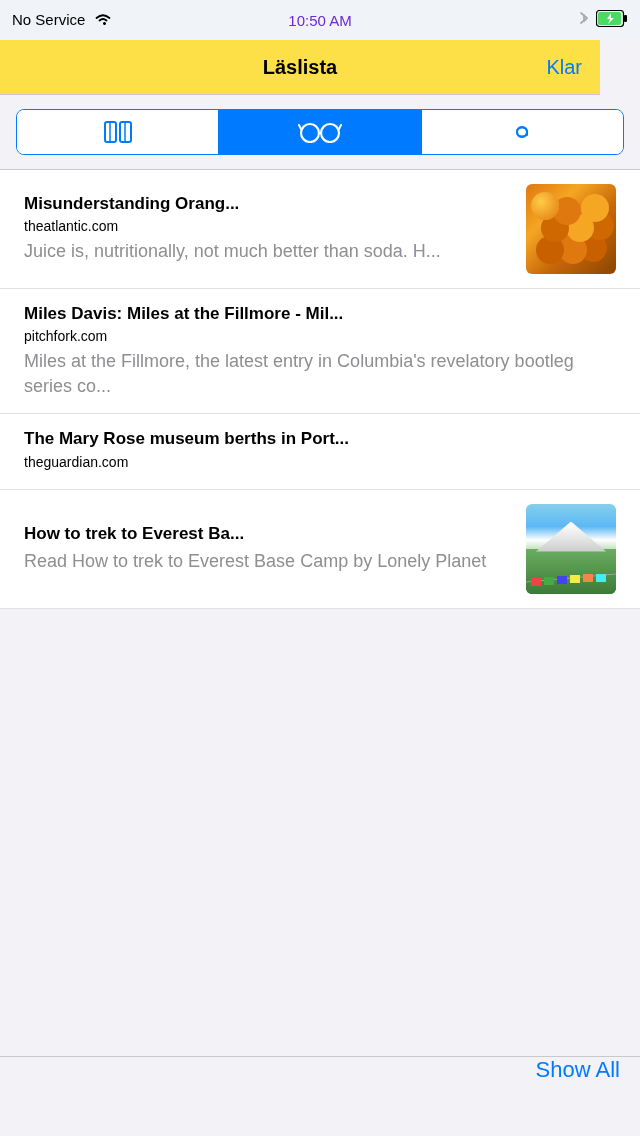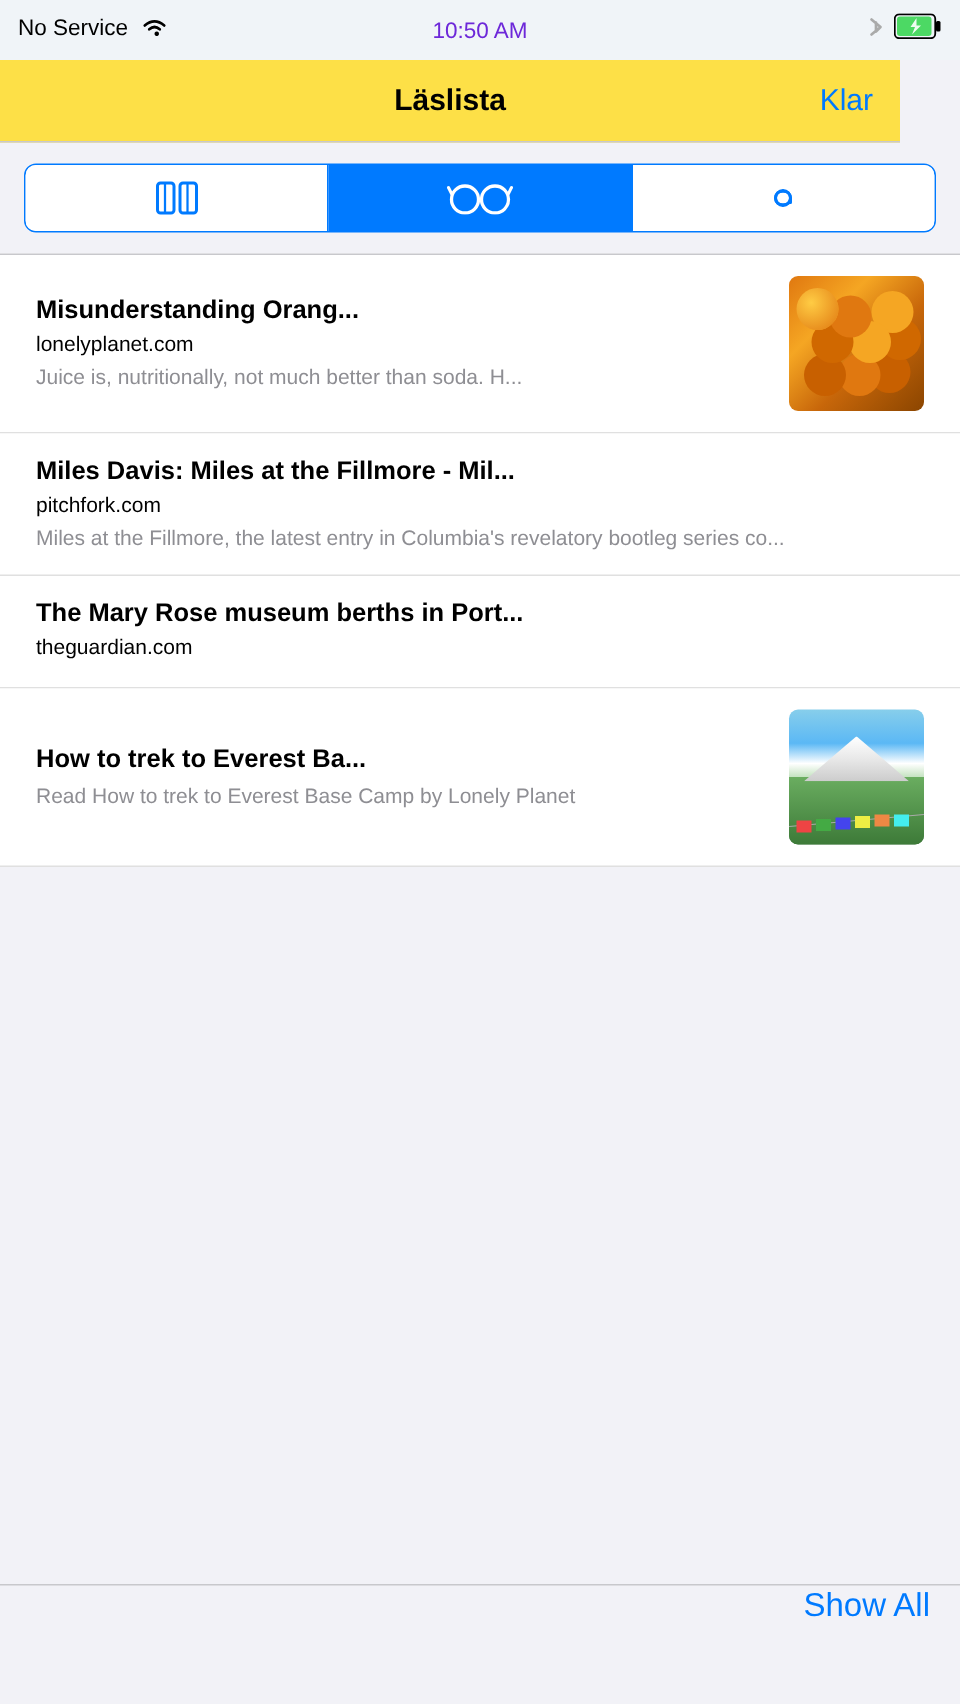--- a/index.html
+++ b/index.html
@@ -116,21 +116,21 @@
       line-height: 1.3;
       margin-bottom: 3px;
     }
     .list-item-source {
       font-size: 14px;
       font-weight: 400;
       color: #000;
       margin-bottom: 5px;
     }
     .list-item-desc {
-      font-size: 14px;
+      font-size: 18px;
       color: #8e8e93;
       line-height: 1.4;
     }
     .list-item-thumb {
       width: 90px;
       height: 90px;
       border-radius: 6px;
       overflow: hidden;
       flex-shrink: 0;
     }
@@ -267,21 +267,21 @@
       <path d="M20 15 C20 21 10 21 10 15 C10 9 20 9 20 15 L20 18" stroke="#007aff" stroke-width="2" stroke-linecap="round"></path>
     </svg>
   </div>
 </div>
 
 <div class="list">
 
   <div class="list-item">
     <div class="list-item-text">
       <div class="list-item-title">Misunderstanding Orang...</div>
-      <div class="list-item-source">lonelyplanet.com</div>
+      <div class="list-item-source">theatlantic.com</div>
       <div class="list-item-desc">Juice is, nutritionally, not much better than soda. H...</div>
     </div>
     <div class="list-item-thumb thumb-oranges"></div>
   </div>
 
   <div class="list-item">
     <div class="list-item-text">
       <div class="list-item-title">Miles Davis: Miles at the Fillmore - Mil...</div>
       <div class="list-item-source">pitchfork.com</div>
       <div class="list-item-desc">Miles at the Fillmore, the latest entry in Columbia's revelatory bootleg series co...</div>

